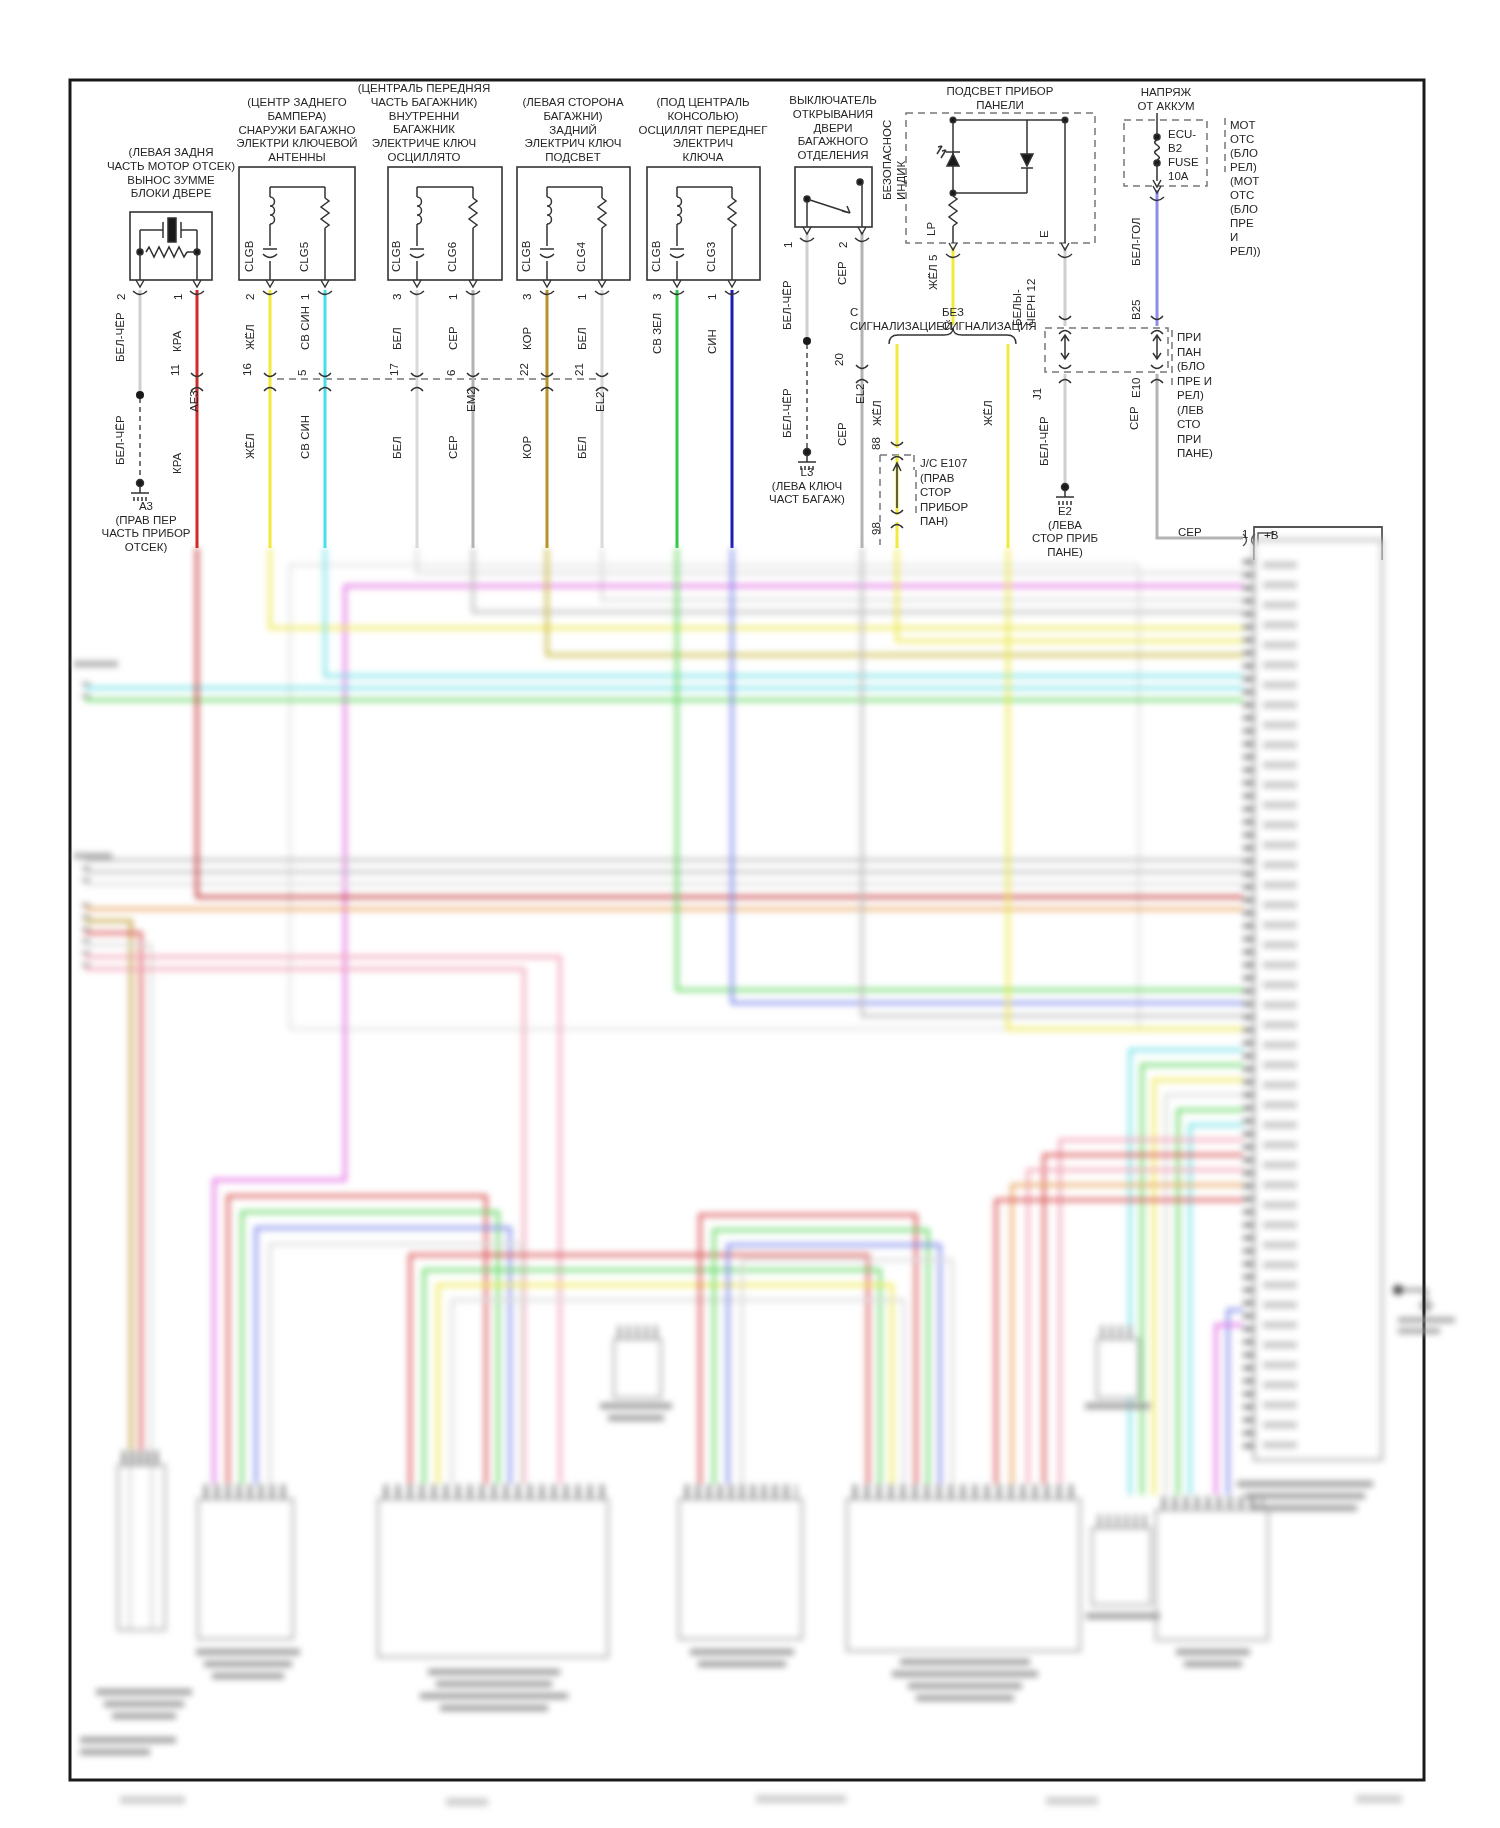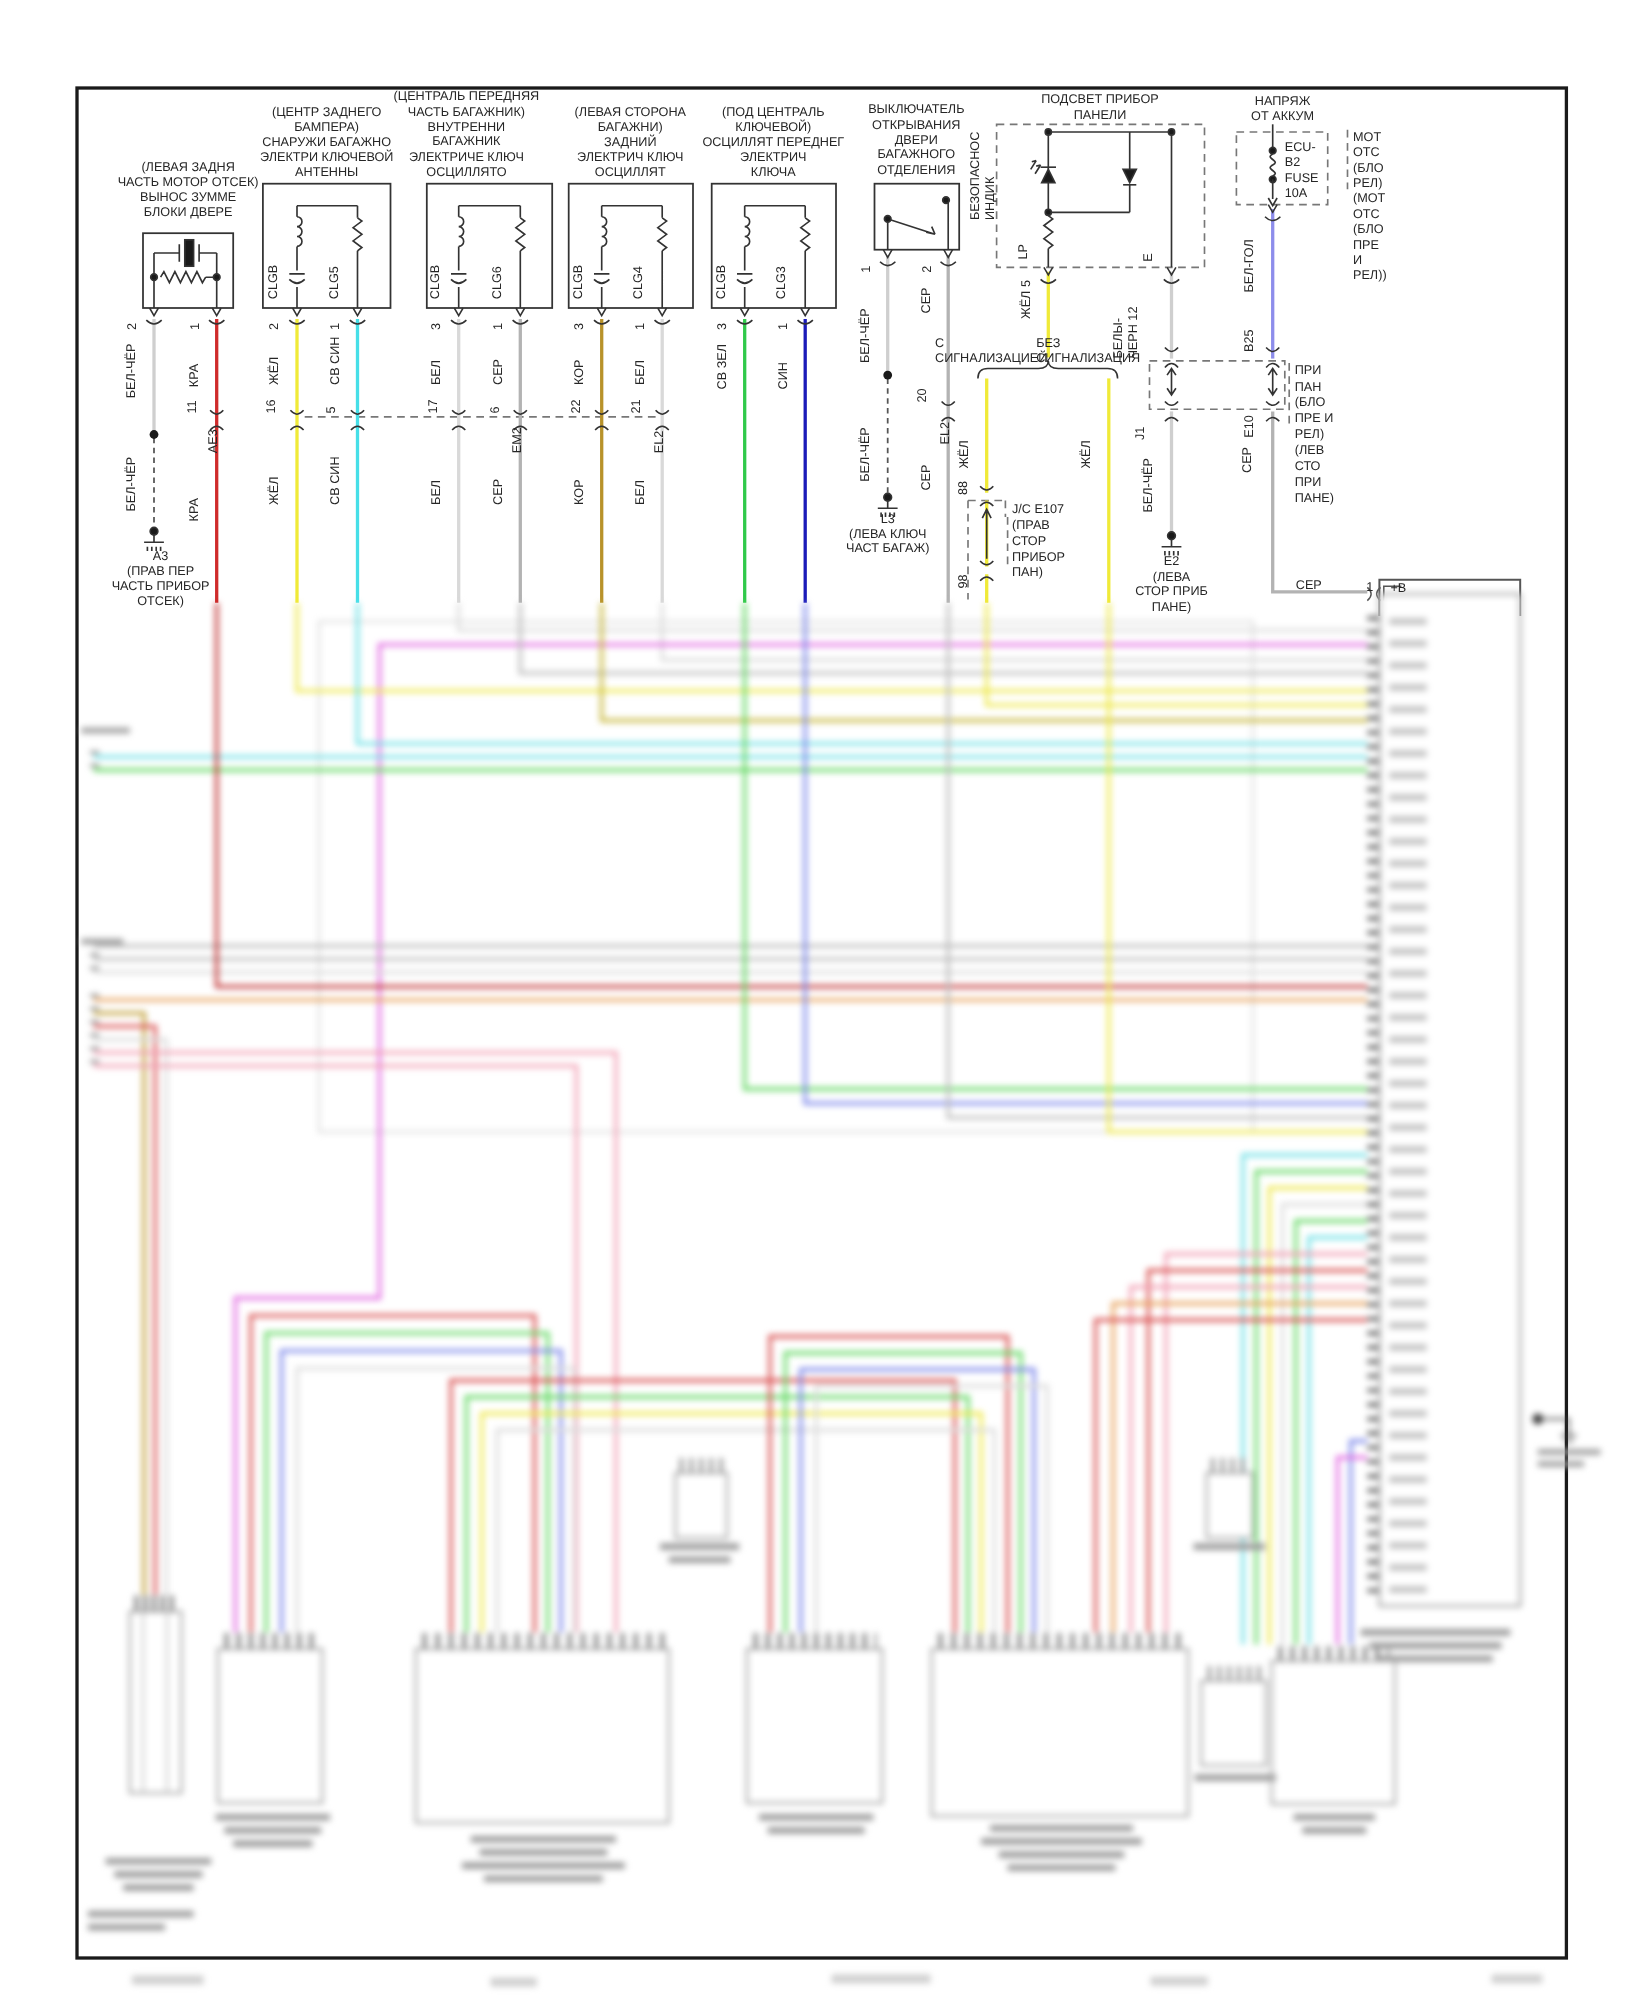--- a/index.html
+++ b/index.html
@@ -325,23 +325,23 @@
   <div class="t c" style="left:354px;top:82px;width:140px">(ЦЕНТРАЛЬ ПЕРЕДНЯЯ
 ЧАСТЬ БАГАЖНИК)
 ВНУТРЕННИ
 БАГАЖНИК
 ЭЛЕКТРИЧЕ КЛЮЧ
 ОСЦИЛЛЯТО</div>
   <div class="t c" style="left:503px;top:96px;width:140px">(ЛЕВАЯ СТОРОНА
 БАГАЖНИ)
 ЗАДНИЙ
 ЭЛЕКТРИЧ КЛЮЧ
-ОСЦИЛЛЯТ</div>
+ПОДСВЕТ</div>
   <div class="t c" style="left:633px;top:96px;width:140px">(ПОД ЦЕНТРАЛЬ
-КЛЮЧЕВОЙ)
+КОНСОЛЬЮ)
 ОСЦИЛЛЯТ ПЕРЕДНЕГ
 ЭЛЕКТРИЧ
 КЛЮЧА</div>
   <div class="t c" style="left:763px;top:94px;width:140px">ВЫКЛЮЧАТЕЛЬ
 ОТКРЫВАНИЯ
 ДВЕРИ
 БАГАЖНОГО
 ОТДЕЛЕНИЯ</div>
   <div class="t c" style="left:930px;top:85px;width:140px">ПОДСВЕТ ПРИБОР
 ПАНЕЛИ</div>

